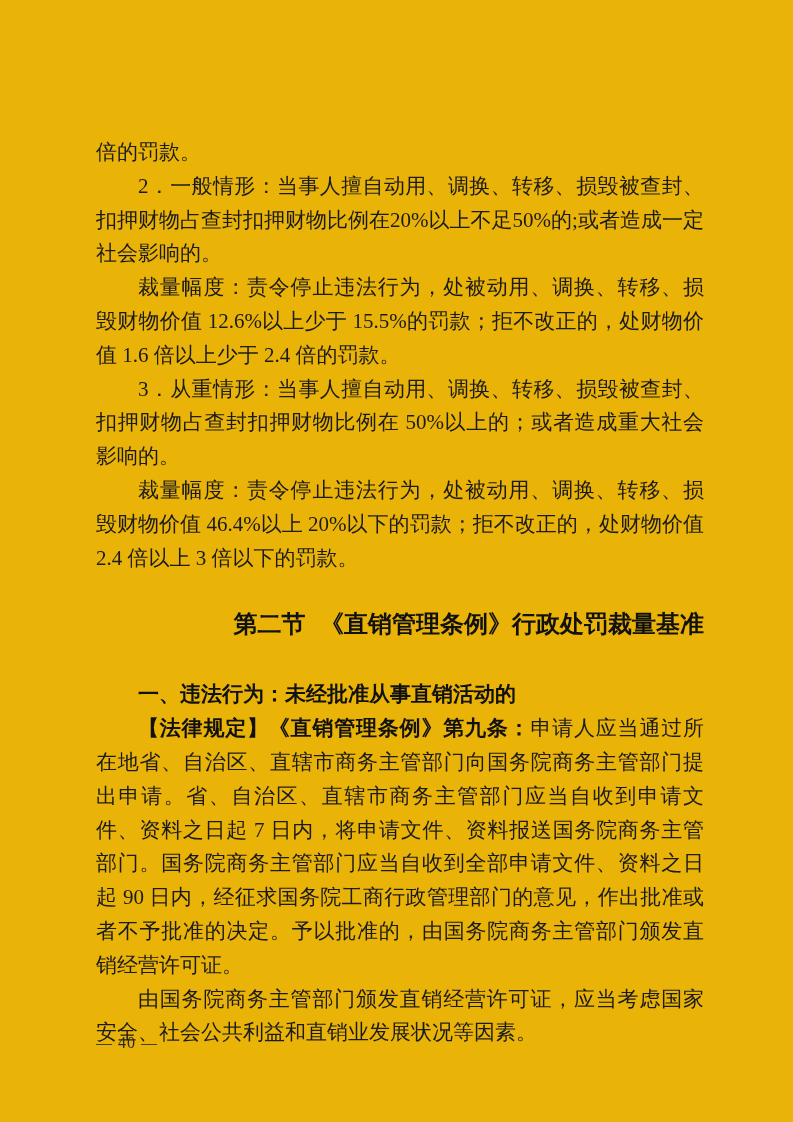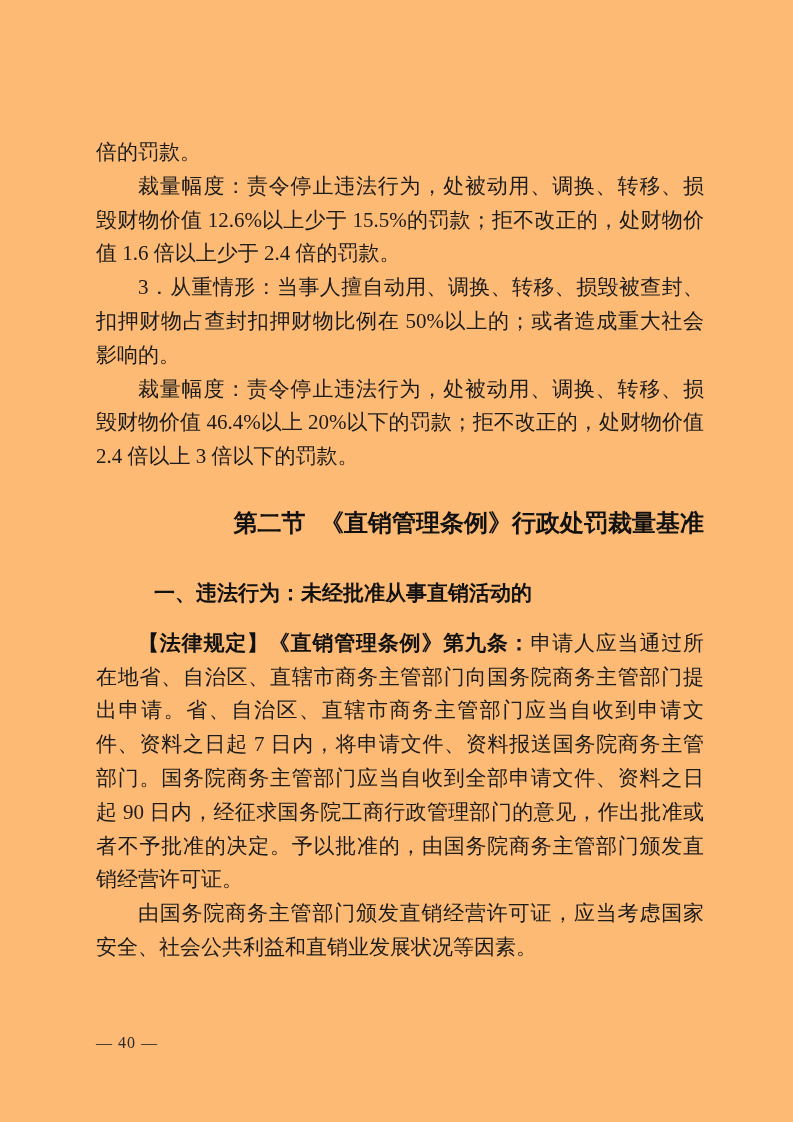--- a/index.html
+++ b/index.html
@@ -4,21 +4,21 @@
 <style>
   html, body {
     margin: 0;
     padding: 0;
     background: #ffffff;
   }
   .page {
     position: relative;
     width: 793px;
     height: 1122px;
-    background: #fdba74;
+    background: #eab308;
     overflow: hidden;
     font-family: "Liberation Serif", "DejaVu Serif", serif;
     color: #1b1b1b;
   }
   .content {
     position: absolute;
     left: 96px;
     top: 136px;
     width: 608px;
   }
@@ -36,21 +36,21 @@
   .section-heading {
     margin: 34px 0 34px 0;
     font-family: Liberation Mono, monospace;
     font-weight: 700;
     font-size: 24px;
     line-height: 34px;
     text-align: right;
     color: #111111;
   }
   .sub-heading {
-    margin: 16px;
+    margin: 0;
     font-family: "Liberation Sans", "DejaVu Sans", sans-serif;
     font-weight: 700;
     font-size: 21px;
     line-height: 33.8px;
     text-indent: 2em;
     color: #111111;
   }
   .bold-prefix {
     font-family: "Liberation Sans", "DejaVu Sans", sans-serif;
     font-weight: 700;
@@ -67,20 +67,21 @@
   }
 </style>
 </head>
 <body>
 
 <div class="page">
   <div class="content">
 
     <p class="body-para">倍的罚款。</p>
 
+    <p class="body-para indent">2．一般情形：当事人擅自动用、调换、转移、损毁被查封、扣押财物占查封扣押财物比例在20%以上不足50%的;或者造成一定社会影响的。</p>
 
     <p class="body-para indent">裁量幅度：责令停止违法行为，处被动用、调换、转移、损毁财物价值 12.6%以上少于 15.5%的罚款；拒不改正的，处财物价值 1.6 倍以上少于 2.4 倍的罚款。</p>
 
     <p class="body-para indent">3．从重情形：当事人擅自动用、调换、转移、损毁被查封、扣押财物占查封扣押财物比例在 50%以上的；或者造成重大社会影响的。</p>
 
     <p class="body-para indent">裁量幅度：责令停止违法行为，处被动用、调换、转移、损毁财物价值 46.4%以上 20%以下的罚款；拒不改正的，处财物价值 2.4 倍以上 3 倍以下的罚款。</p>
 
     <h2 class="section-heading">第二节 《直销管理条例》行政处罚裁量基准</h2>
 
     <h3 class="sub-heading">一、违法行为：未经批准从事直销活动的</h3>

